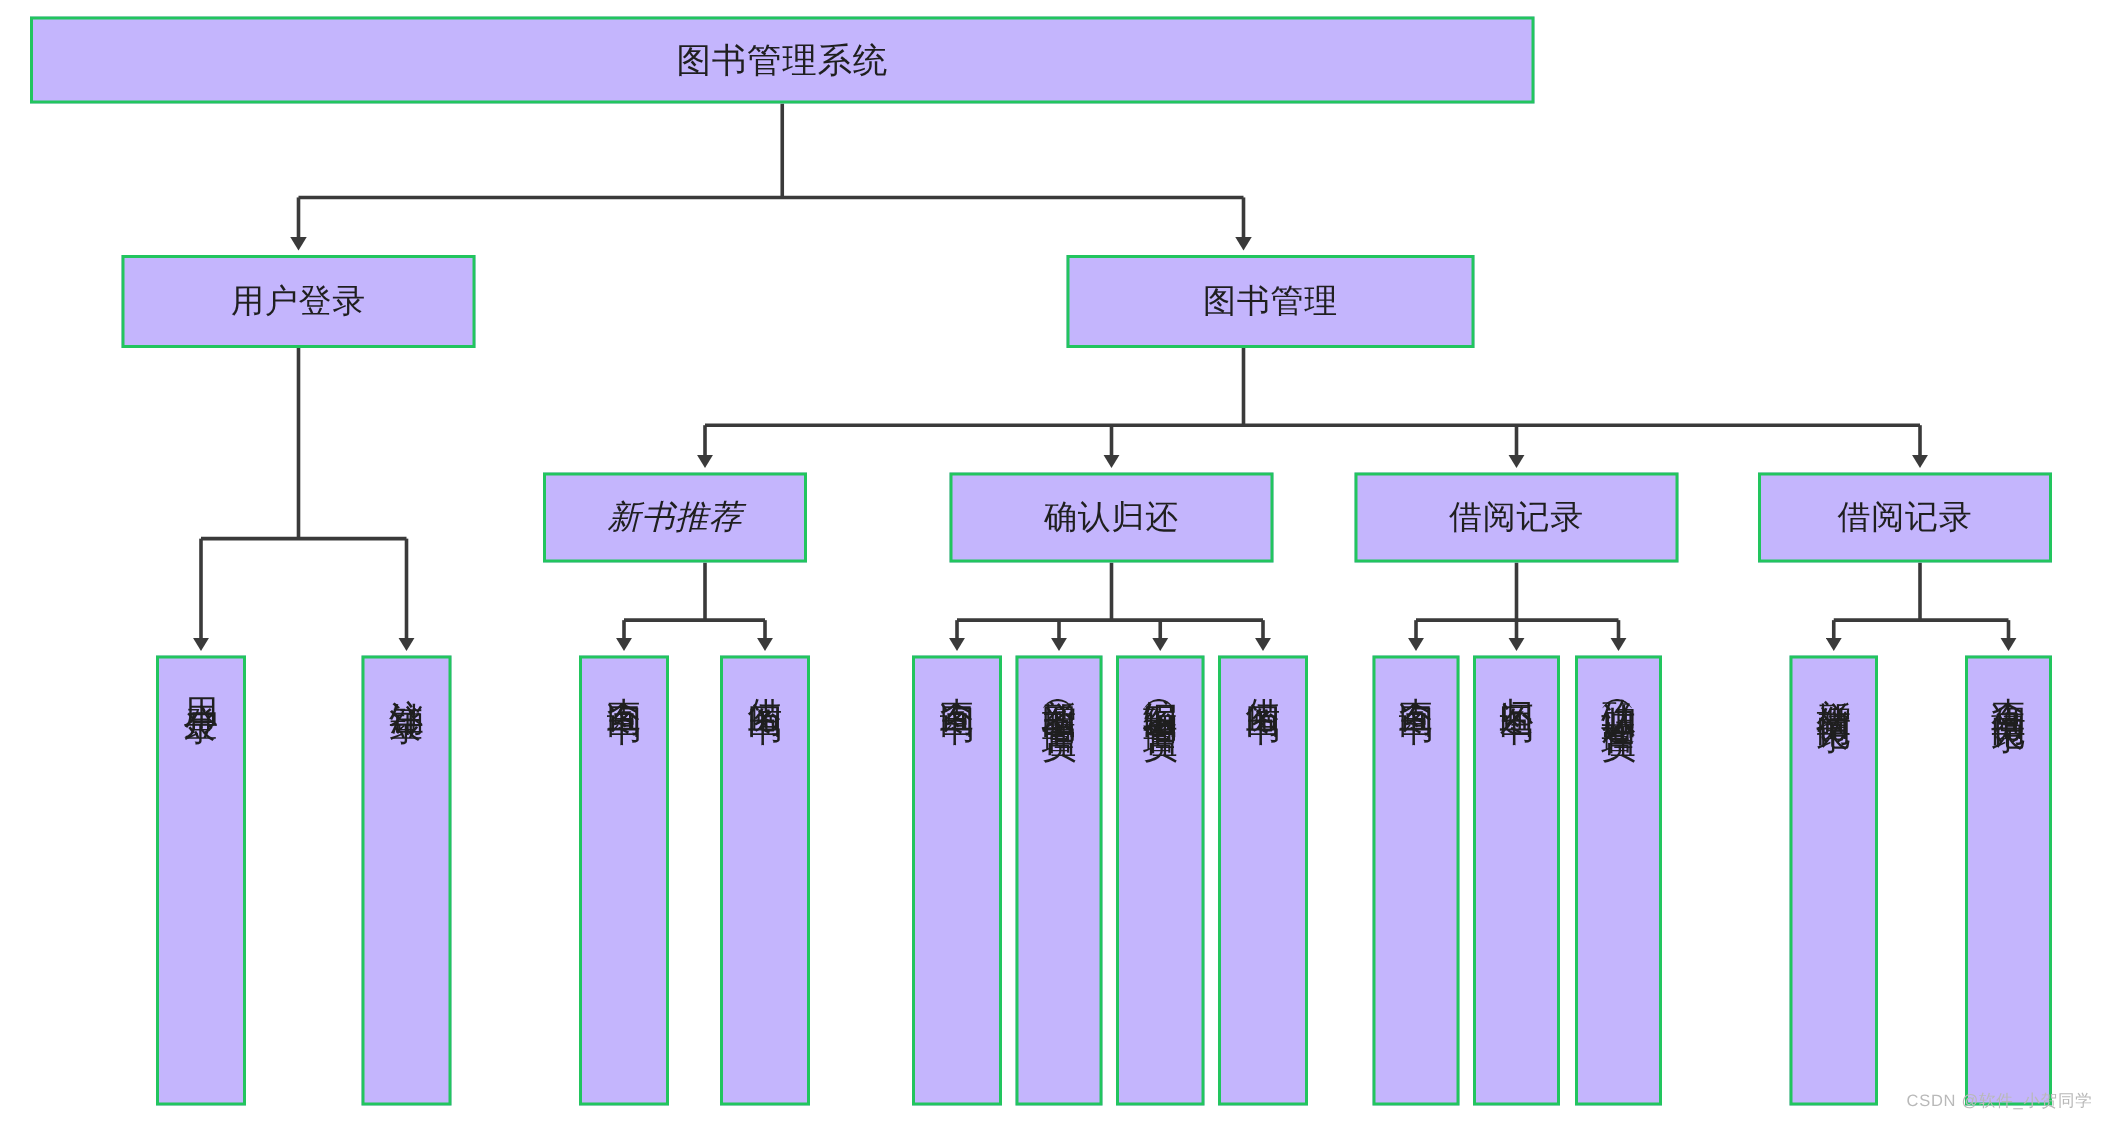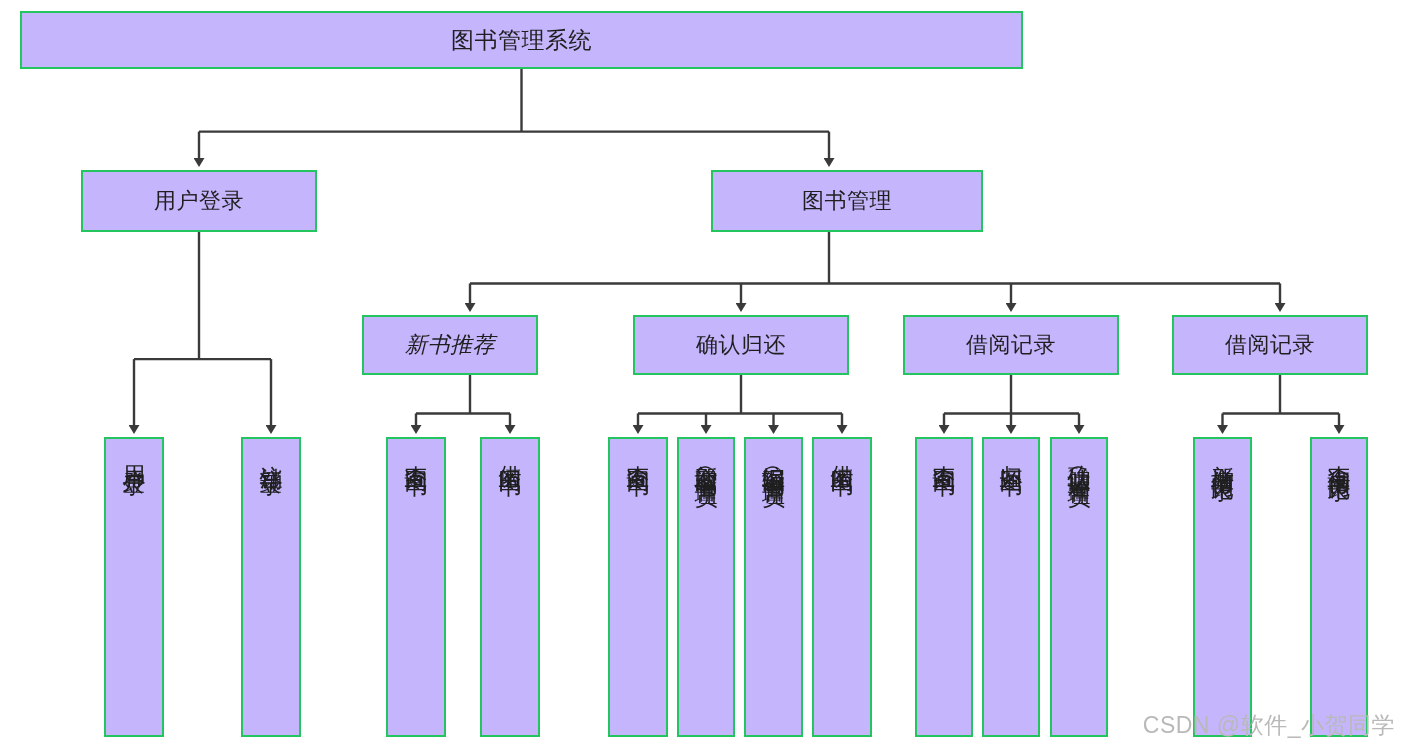--- a/index.html
+++ b/index.html
@@ -55,21 +55,21 @@
     font-size: 23px;
     letter-spacing: 3px;
     line-height: 1;
     white-space: nowrap;
   }
   .node.root .lbl { font-size: 23px; }
   .watermark {
     position: absolute;
     right: 10px;
     bottom: 6px;
-    font-size: 23px;
+    font-size: 11px;
     color: #b9b9b9;
     letter-spacing: 0.5px;
     z-index: 6;
     white-space: nowrap;
     text-align: center;
   }
 </style>
 </head>
 <body>
 

